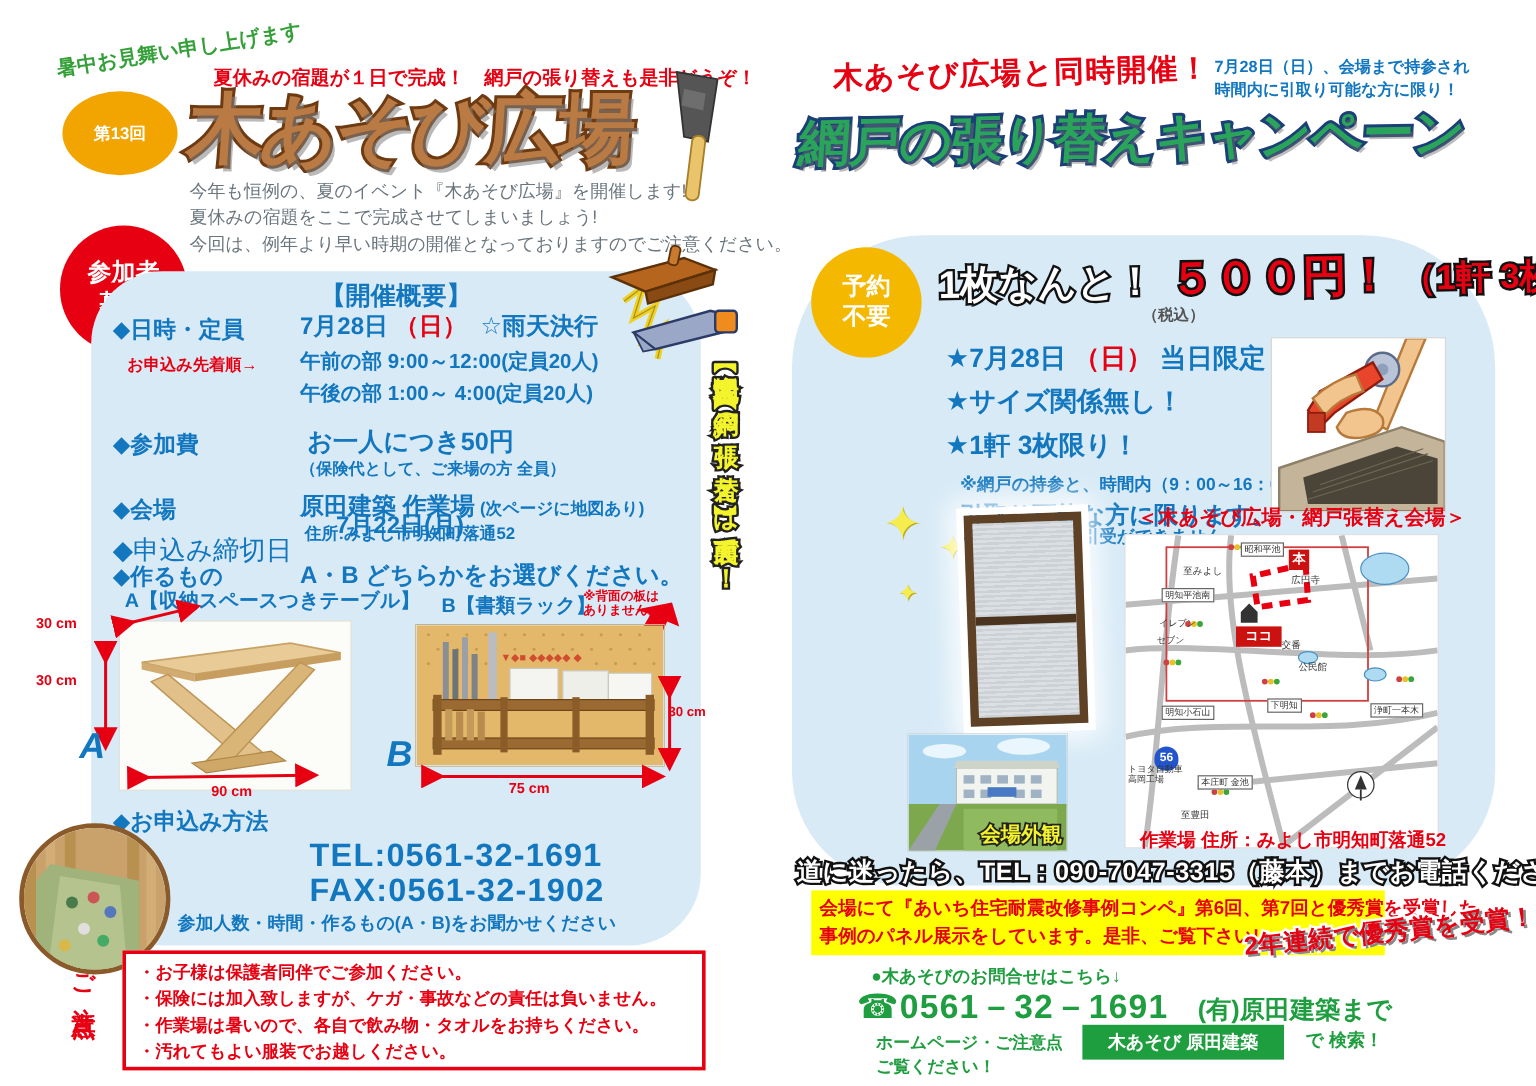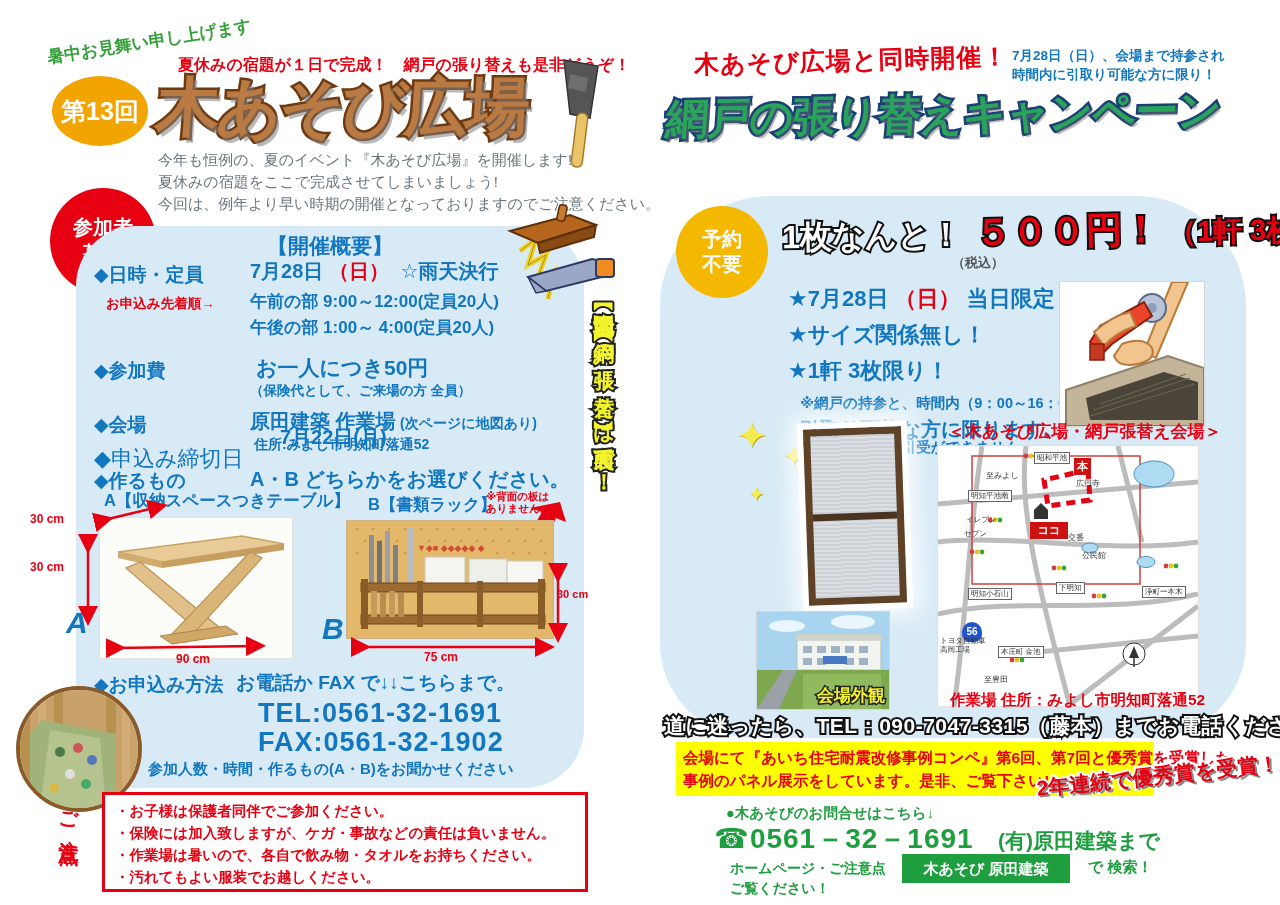--- a/index.html
+++ b/index.html
@@ -27,21 +27,21 @@
 <body>
 
 <div id="flyer">
 
   <div class="ab" style="left:0;top:0;width:640px;height:905px;">
 
     <div class="ab" style="left:46px;top:30px;font-size:17px;font-weight:900;color:#35a03a;transform:rotate(-9deg);white-space:nowrap;">暑中お見舞い申し上げます</div>
 
     <div class="ab rr" style="left:178px;top:55px;font-size:16px;font-weight:700;white-space:nowrap;">夏休みの宿題が１日で完成！　網戸の張り替えも是非どうぞ！</div>
 
-    <div class="ab badge-circle" style="left:52px;top:76px;width:96px;height:70px;background:#f2a400;border-radius:50%;line-height:70px;font-size:25px;">
+    <div class="ab badge-circle" style="left:52px;top:76px;width:96px;height:70px;background:#f2a400;border-radius:50%;line-height:70px;font-size:14px;">
       <span>第13回</span>
     </div>
 
     <div class="ab wood" style="left:156px;top:64px;font-size:64px;transform:skewX(-4deg);white-space:nowrap;">木あそび広場</div>
 
     <svg class="ab" style="left:548px;top:58px;" width="56" height="114" viewBox="0 0 56 114">
       <polygon points="16,2 50,8 42,60 22,56" fill="#555" stroke="#333" stroke-width="1.5"></polygon>
       <polygon points="22,16 40,20 38,34 20,30" fill="#6e6e6e"></polygon>
       <rect x="26" y="55" width="11" height="54" rx="5" fill="#e9c46b" stroke="#a87d2a" stroke-width="1.5" transform="rotate(7 31 82)"></rect>
     </svg>
@@ -196,21 +196,20 @@
           </marker>
       </defs>
       <line x1="213" y1="58" x2="213" y2="118" stroke="#e60012" stroke-width="2.5" marker-start="url(#ar2)" marker-end="url(#ar2)"></line>
       <line x1="16" y1="132" x2="200" y2="132" stroke="#e60012" stroke-width="2.5" marker-start="url(#ar2)" marker-end="url(#ar2)"></line>
     </svg>
     <div class="ab rr" style="left:557px;top:588px;font-size:11px;font-weight:700;">30 cm</div>
     <div class="ab rr" style="left:424px;top:650px;font-size:12px;font-weight:700;">75 cm</div>
     <div class="ab bb" style="left:322px;top:612px;font-size:30px;font-weight:900;font-style:italic;">B</div>
 
     <div class="ab bb" style="left:94px;top:672px;font-size:19px;font-weight:900;">◆お申込み方法</div>
-    <div class="ab bb" style="left:236px;top:670px;font-size:19px;font-weight:900;white-space:nowrap;">お電話か FAX で↓↓こちらまで。</div>
     <div class="ab bb" style="left:258px;top:698px;font-size:27px;font-weight:900;letter-spacing:1px;">TEL:0561-32-1691</div>
     <div class="ab bb" style="left:258px;top:727px;font-size:27px;font-weight:900;letter-spacing:1px;">FAX:0561-32-1902</div>
     <div class="ab bb" style="left:148px;top:760px;font-size:15px;font-weight:900;white-space:nowrap;">参加人数・時間・作るもの(A・B)をお聞かせください</div>
 
     <div class="ab" style="left:16px;top:686px;width:118px;height:118px;border-radius:50%;border:4px solid #8a5a2b;overflow:hidden;">
       <svg width="118" height="118" viewBox="0 0 118 118">
         <rect width="118" height="118" fill="#c8a26a"></rect>
         <rect x="0" y="0" width="10" height="118" fill="#b8904f"></rect>
           <rect x="18" y="0" width="8" height="118" fill="#d2ad76"></rect>
         <rect x="34" y="0" width="9" height="118" fill="#b8904f"></rect>

